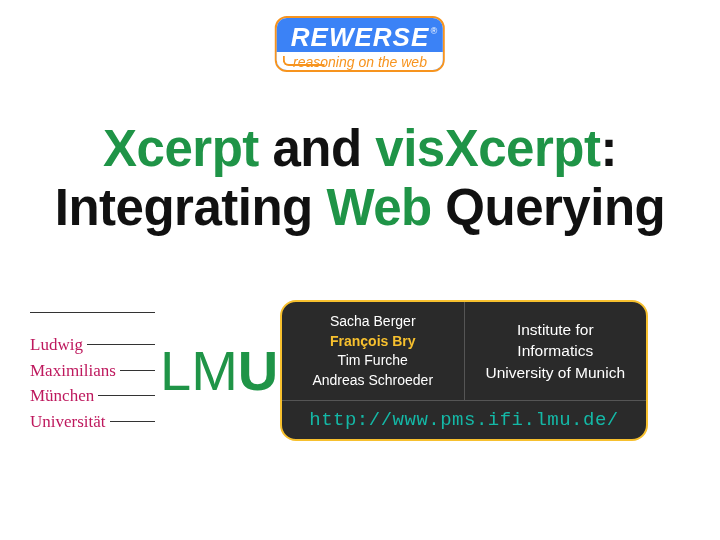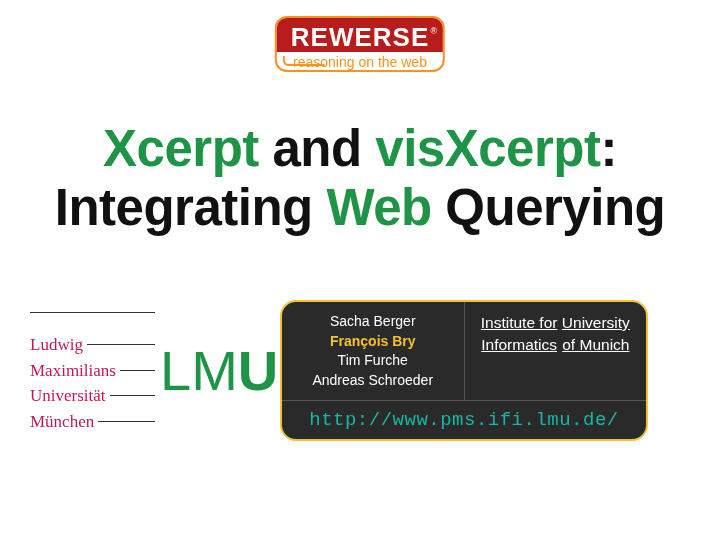--- a/index.html
+++ b/index.html
@@ -11,25 +11,26 @@
     position: relative;
     overflow: hidden;
   }
   .logo-container {
     position: absolute;
     top: 16px;
     left: 50%;
     transform: translateX(-50%);
   }
   .rewerse-logo {
-    background: #b91c1c;
+    background: #3b82f6;
     border-radius: 10px;
     padding: 6px 14px 4px 14px;
     text-align: center;
     position: relative;
+    font-style: italic;
   }
   .rewerse-text {
     color: #fff;
     font-weight: 700;
     font-size: 26px;
     letter-spacing: 1px;
     font-family: Arial, sans-serif;
     line-height: 1;
   }
   .rewerse-reg {
@@ -152,24 +153,23 @@
     color: #f7c02e;
     font-weight: 700;
   }
   .institute {
     flex: 1;
     padding: 10px 14px;
     color: #fff;
     text-align: center;
     font-size: 15.5px;
     display: flex;
-    flex-direction: row;
+    flex-direction: column;
     justify-content: center;
     line-height: 1.4;
-    text-decoration: underline;
   }
   .url-bar {
     border-top: 1px solid #555;
     color: #14b8a6;
     font-family: "Courier New", monospace;
     font-size: 19px;
     text-align: center;
     padding: 8px 16px;
     letter-spacing: 0.5px;
   }
@@ -204,25 +204,25 @@
   <div class="lmu-words">
     <div class="lmu-line">
         <span class="word">Ludwig</span>
         <span class="rule"></span>
       </div>
     <div class="lmu-line">
         <span class="word">Maximilians</span>
         <span class="rule"></span>
       </div>
     <div class="lmu-line">
+        <span class="word">München</span>
+        <span class="rule"></span>
+      </div>
+    <div class="lmu-line">
         <span class="word">Universität</span>
-        <span class="rule"></span>
-      </div>
-    <div class="lmu-line">
-        <span class="word">München</span>
         <span class="rule"></span>
       </div>
   </div>
 </div>
 
 <div class="info-box">
   <div class="info-top">
     <div class="authors">
       <div>Sacha Berger</div>
       <div class="highlighted">François Bry</div>

